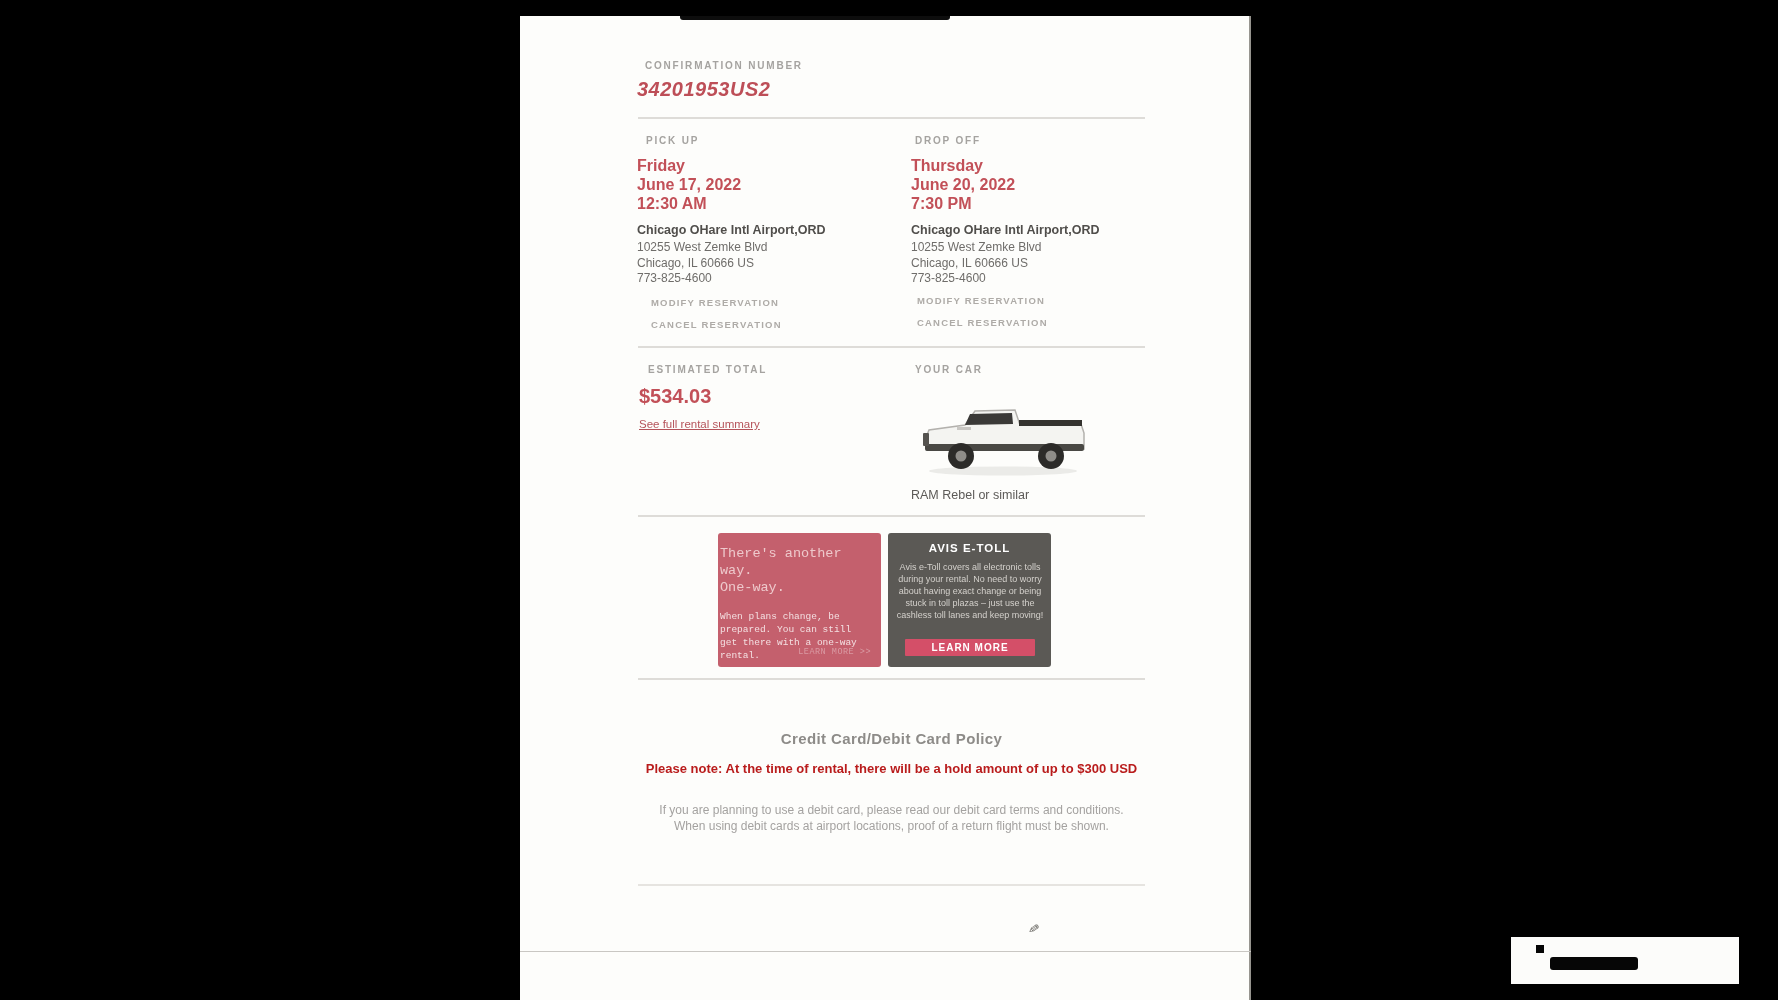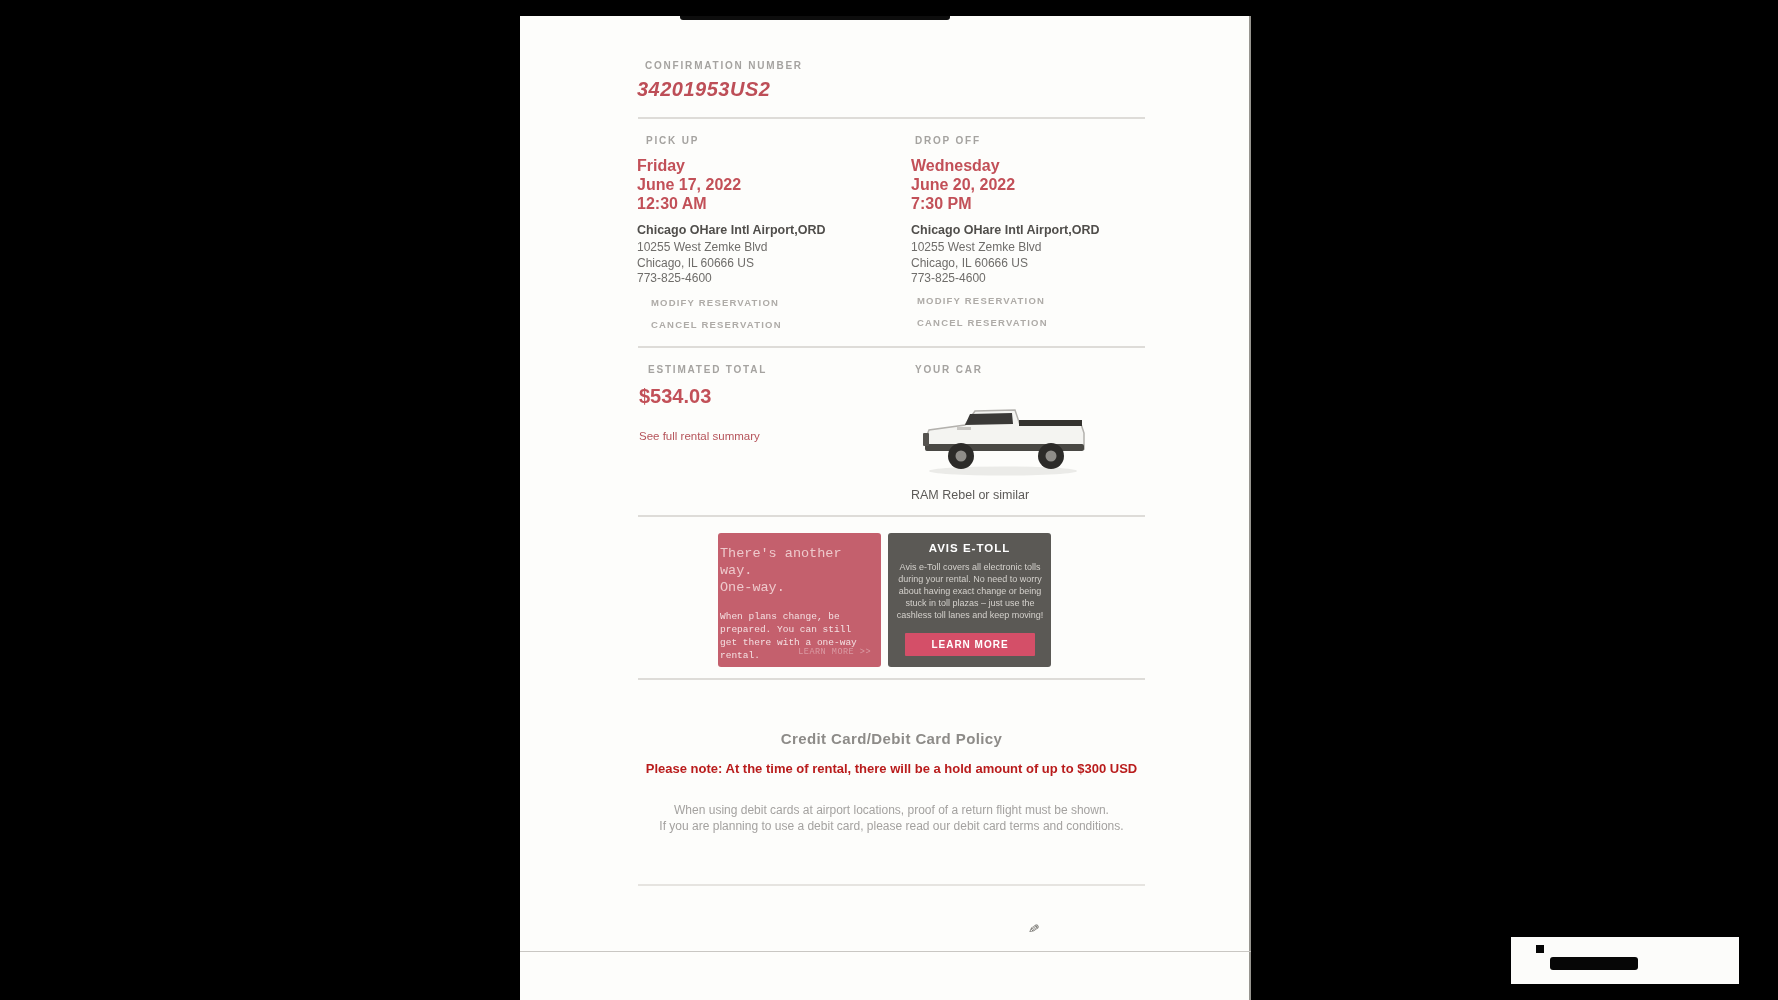--- a/index.html
+++ b/index.html
@@ -24,39 +24,39 @@
 
   .loc-name { font-size:12.5px; font-weight:700; color:#504e4b; }
   .addr { font-size:12px; color:#6f6d6a; line-height:15.5px; }
 
   .resv-link {
     font-size:9.5px; font-weight:700; letter-spacing:1.2px; color:#aeaba7;
     cursor:pointer; display:block;
   }
 
   .amount { font-size:20px; font-weight:700; color:#c25058; }
-  .summary-link { font-size:11.5px; color:#b5535a; cursor:pointer;margin-top:12px; }
+  .summary-link { font-size:11.5px; color:#b5535a; text-decoration:underline; cursor:pointer; }
 
   .car-model { font-size:12.5px; color:#5c5a57; }
 
   .banner {
     position:absolute; top:517px; width:163px; height:134px; border-radius:3px;
   }
   #banner-oneway { left:198px; background:#c4606d; padding:12px 2px;font-family:Liberation Mono, monospace; }
   #banner-oneway .title { font-size:13.5px; line-height:17px; color:#eec9cc; font-weight:400; }
   #banner-oneway .body { margin-top:14px; font-size:9.5px; line-height:13px; color:#f4e0e2; width:144px; }
   #banner-oneway .link {
     position:absolute; right:10px; bottom:10px; font-size:8.5px; letter-spacing:0.5px;
     color:#da9aa3; cursor:pointer;
   }
   #banner-etoll { left:368px; background:#5b5955; padding:9px 8px; text-align:center; }
   #banner-etoll .title { font-size:11.5px; font-weight:700; color:#ffffff; letter-spacing:1px; }
   #banner-etoll .body { margin:7px auto 0; font-size:9px; line-height:12px; color:#d4d1cc; width:148px; }
   #banner-etoll .btn {
-    position:absolute; left:17px; bottom:11px; width:130px; height:23px;
+    position:absolute; left:17px; bottom:11px; width:130px; height:17px;
     background:#d44f68; color:#fff; font-size:10px; font-weight:700; letter-spacing:1px;
     display:flex; align-items:center; justify-content:center; cursor:pointer; border-radius:1px;
   }
 
   .policy-wrap { position:absolute; left:118px; width:507px; text-align:center; }
   .policy-title { font-size:15px; font-weight:700; color:#8d8b88; letter-spacing:0.4px; }
   .policy-note { font-size:13px; font-weight:700; color:#b91c1c; line-height:16px; }
   .policy-body { font-size:12px; color:#a4a2a0; line-height:16px; }
 
   .scan-line { position:absolute; left:0; width:731px; height:1px; background:#c9c7c3; }
@@ -94,21 +94,21 @@
       <div>Chicago, IL 60666 US</div>
       <div>773-825-4600</div>
     </div>
     <a class="abs resv-link" style="left:131px; top:281px;">MODIFY RESERVATION</a>
     <a class="abs resv-link" style="left:131px; top:303px;">CANCEL RESERVATION</a>
   </div>
 
   <div>
     <div class="abs section-label" style="left:395px; top:119px;">DROP OFF</div>
     <div class="abs date-block" style="left:391px; top:140px;">
-      <div>Wednesday</div>
+      <div>Thursday</div>
       <div>June 20, 2022</div>
       <div>7:30 PM</div>
     </div>
     <div class="abs loc-name" style="left:391px; top:207px;">Chicago OHare Intl Airport,ORD</div>
     <div class="abs addr" style="left:391px; top:224px;">
       <div>10255 West Zemke Blvd</div>
       <div>Chicago, IL 60666 US</div>
       <div>773-825-4600</div>
     </div>
     <a class="abs resv-link" style="left:397px; top:279px;">MODIFY RESERVATION</a>
@@ -161,22 +161,22 @@
   </div>
 
   <div class="divider" style="top:662px;"></div>
 
   <div>
     <div class="policy-wrap policy-title" style="top:714px;">Credit Card/Debit Card Policy</div>
     <div class="policy-wrap policy-note" style="top:745px;">
       <div>Please note: At the time of rental, there will be a hold amount of up to $300 USD</div>
     </div>
     <div class="policy-wrap policy-body" style="top:786px;">
+      <div>If you are planning to use a debit card, please read our debit card terms and conditions.</div>
       <div>When using debit cards at airport locations, proof of a return flight must be shown.</div>
-      <div>If you are planning to use a debit card, please read our debit card terms and conditions.</div>
     </div>
   </div>
 
   <div class="divider faint" style="top:868px;"></div>
 
   <div class="cursor-mark">✎</div>
 
   <div class="scan-line" style="top:935px;"></div>
 </div>
 

